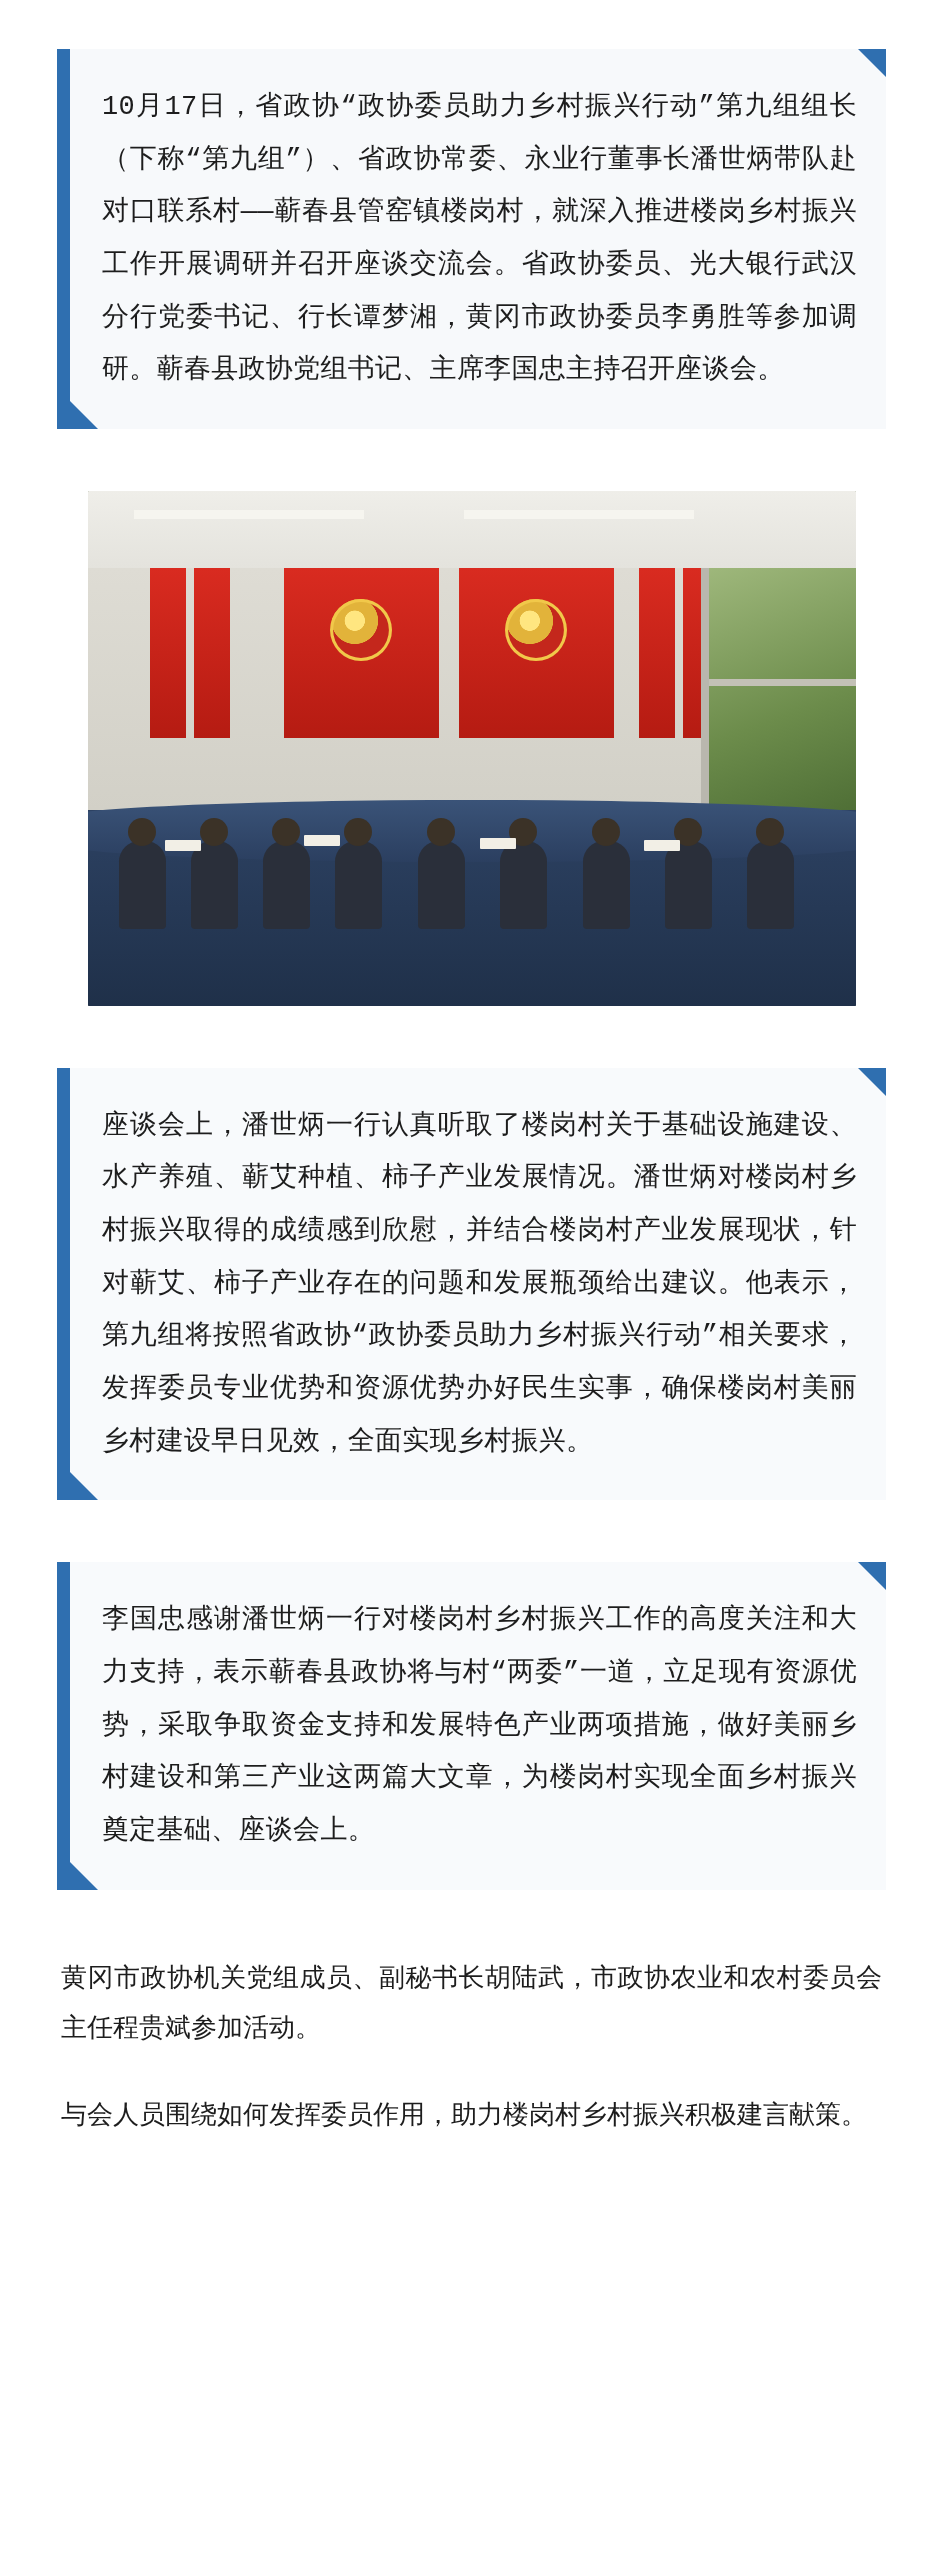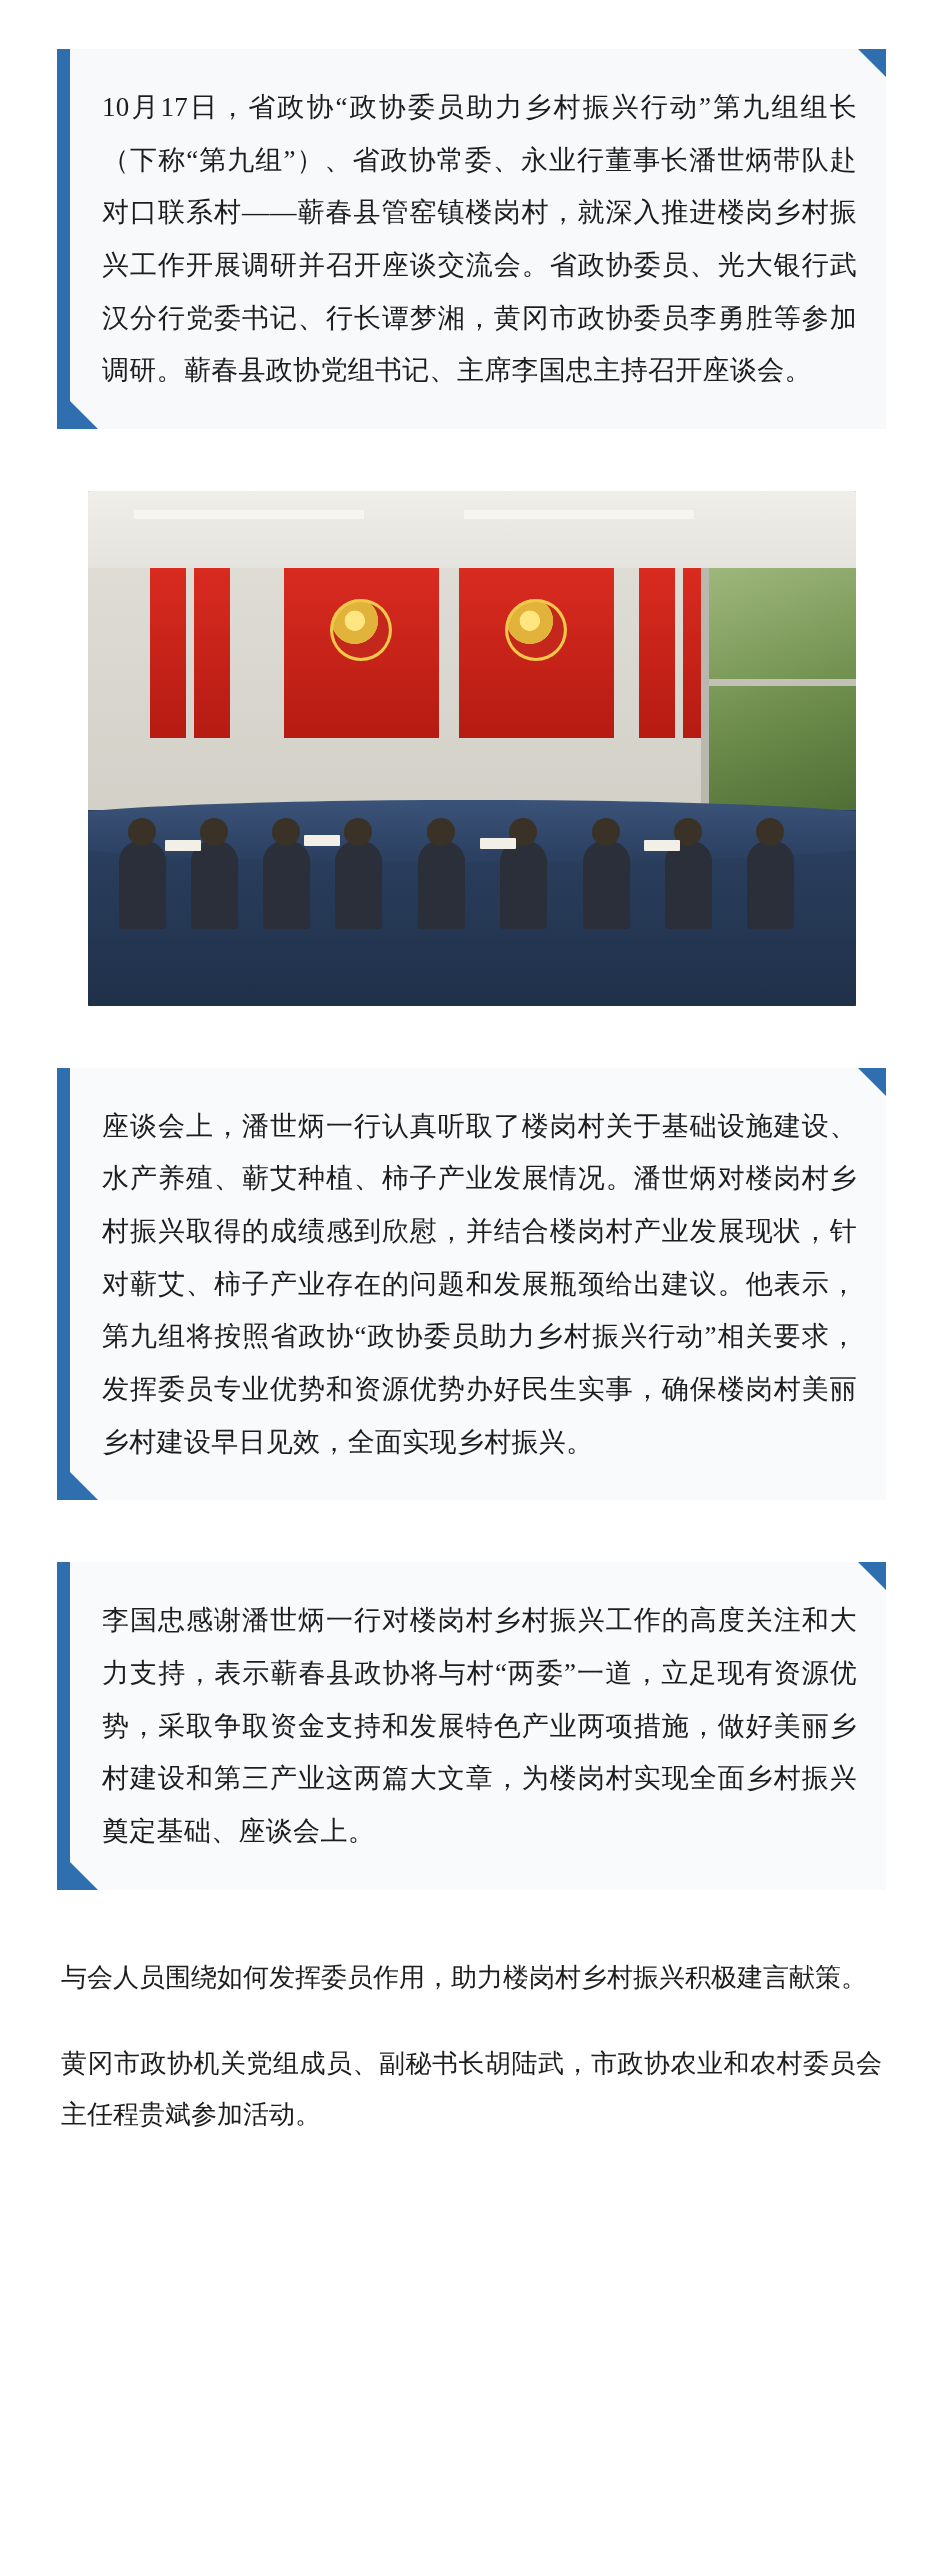--- a/index.html
+++ b/index.html
@@ -56,21 +56,21 @@
     border-bottom: 28px solid #2f6fb0;
     border-right: 28px solid transparent;
   }
   .quote-text {
     font-size: 27px;
     line-height: 1.95;
     color: #1d1d1d;
     text-align: justify;
     text-justify: inter-ideograph;
     letter-spacing: 0.3px;
-    font-family: Liberation Serif, serif;
+    font-family: Liberation Mono, monospace;
     margin: 0;
     white-space: pre-wrap;
   }
 
   
   .photo-wrap {
     margin: 0 auto 62px auto;
     width: 768px;
     position: relative;
   }
@@ -210,18 +210,18 @@
       <span class="corner-bl"></span>
       <p class="quote-text">座谈会上，潘世炳一行认真听取了楼岗村关于基础设施建设、水产养殖、蕲艾种植、柿子产业发展情况。潘世炳对楼岗村乡村振兴取得的成绩感到欣慰，并结合楼岗村产业发展现状，针对蕲艾、柿子产业存在的问题和发展瓶颈给出建议。他表示，第九组将按照省政协“政协委员助力乡村振兴行动”相关要求，发挥委员专业优势和资源优势办好民生实事，确保楼岗村美丽乡村建设早日见效，全面实现乡村振兴。</p>
     </div>
 
     <div class="quote-block variant-b">
       <span class="corner-tr"></span>
       <span class="corner-bl"></span>
       <p class="quote-text">李国忠感谢潘世炳一行对楼岗村乡村振兴工作的高度关注和大力支持，表示蕲春县政协将与村“两委”一道，立足现有资源优势，采取争取资金支持和发展特色产业两项措施，做好美丽乡村建设和第三产业这两篇大文章，为楼岗村实现全面乡村振兴奠定基础、座谈会上。</p>
     </div>
 
+    <p class="para">黄冈市政协机关党组成员、副秘书长胡陆武，市政协农业和农村委员会主任程贵斌参加活动。</p>
     <p class="para">与会人员围绕如何发挥委员作用，助力楼岗村乡村振兴积极建言献策。</p>
-    <p class="para">黄冈市政协机关党组成员、副秘书长胡陆武，市政协农业和农村委员会主任程贵斌参加活动。</p>
 
   </div>
 </div>
 
 
 </body></html>

